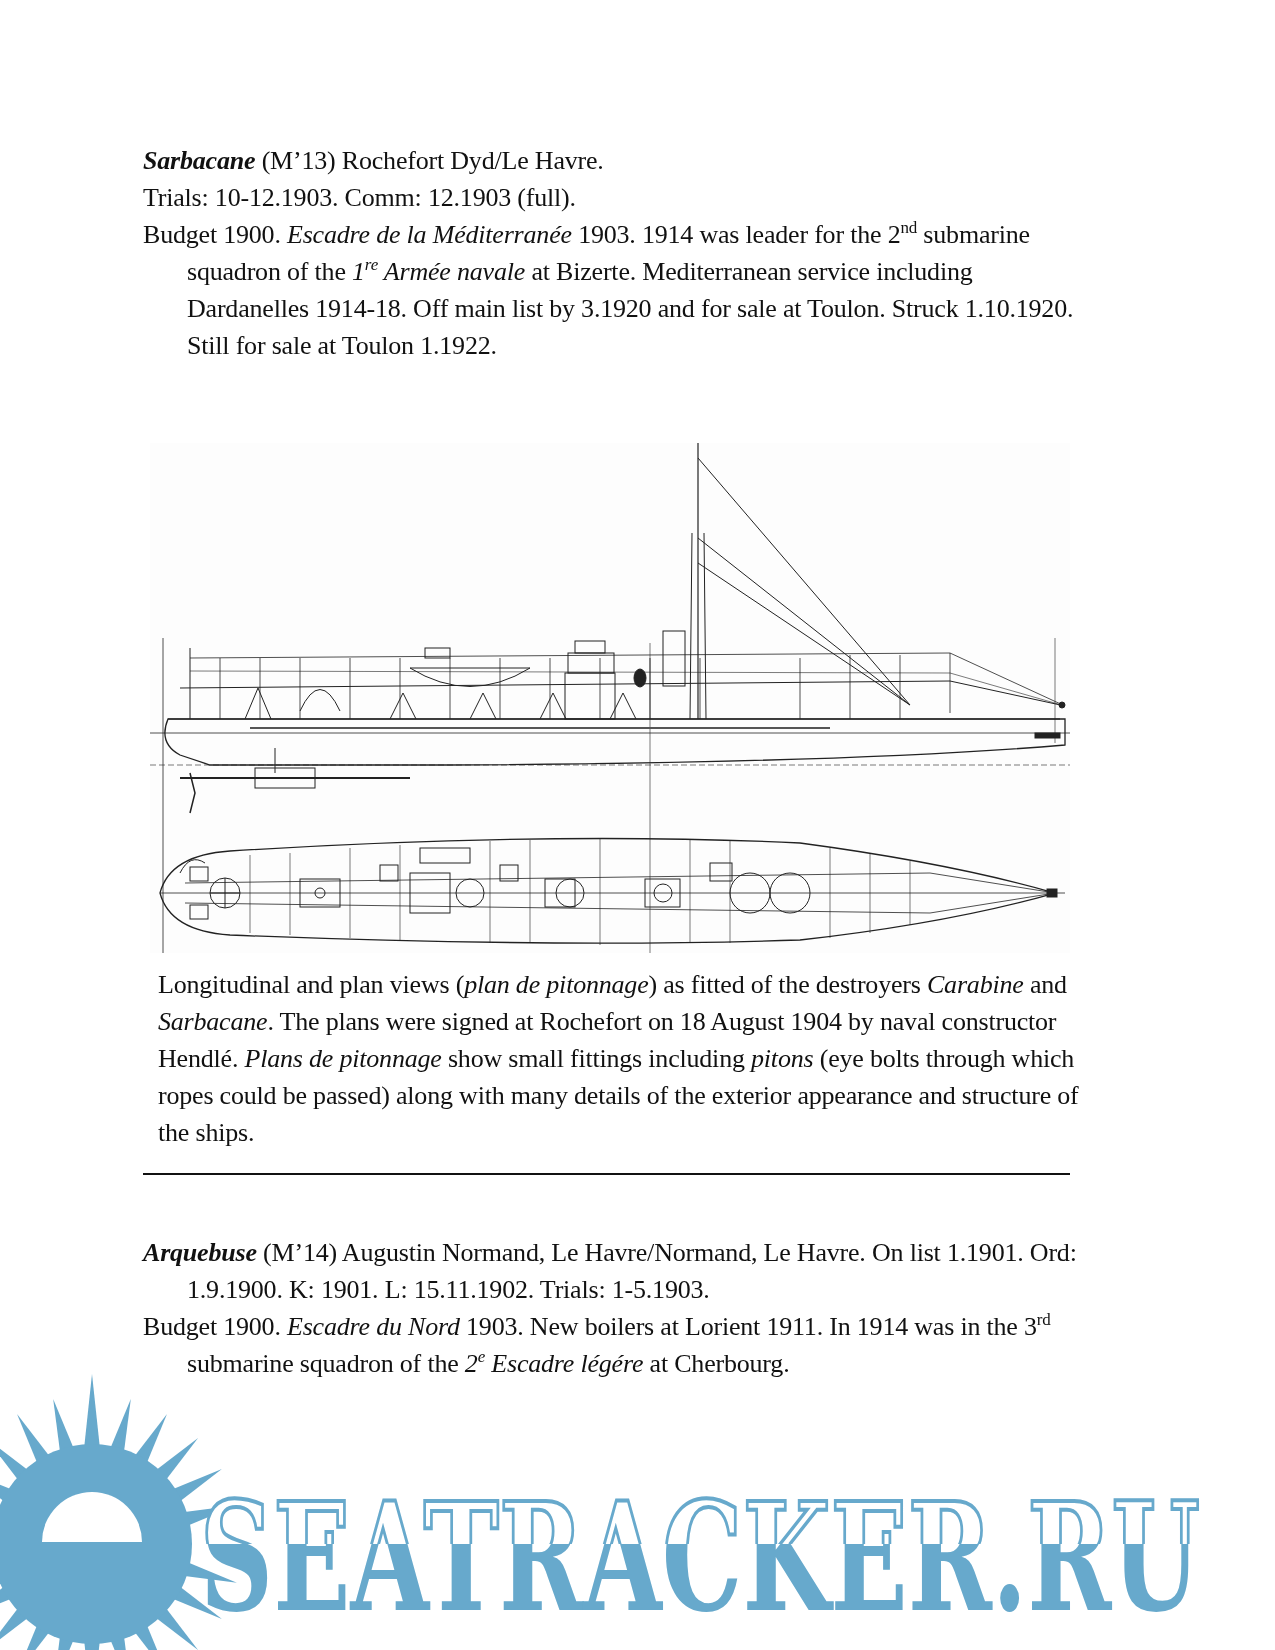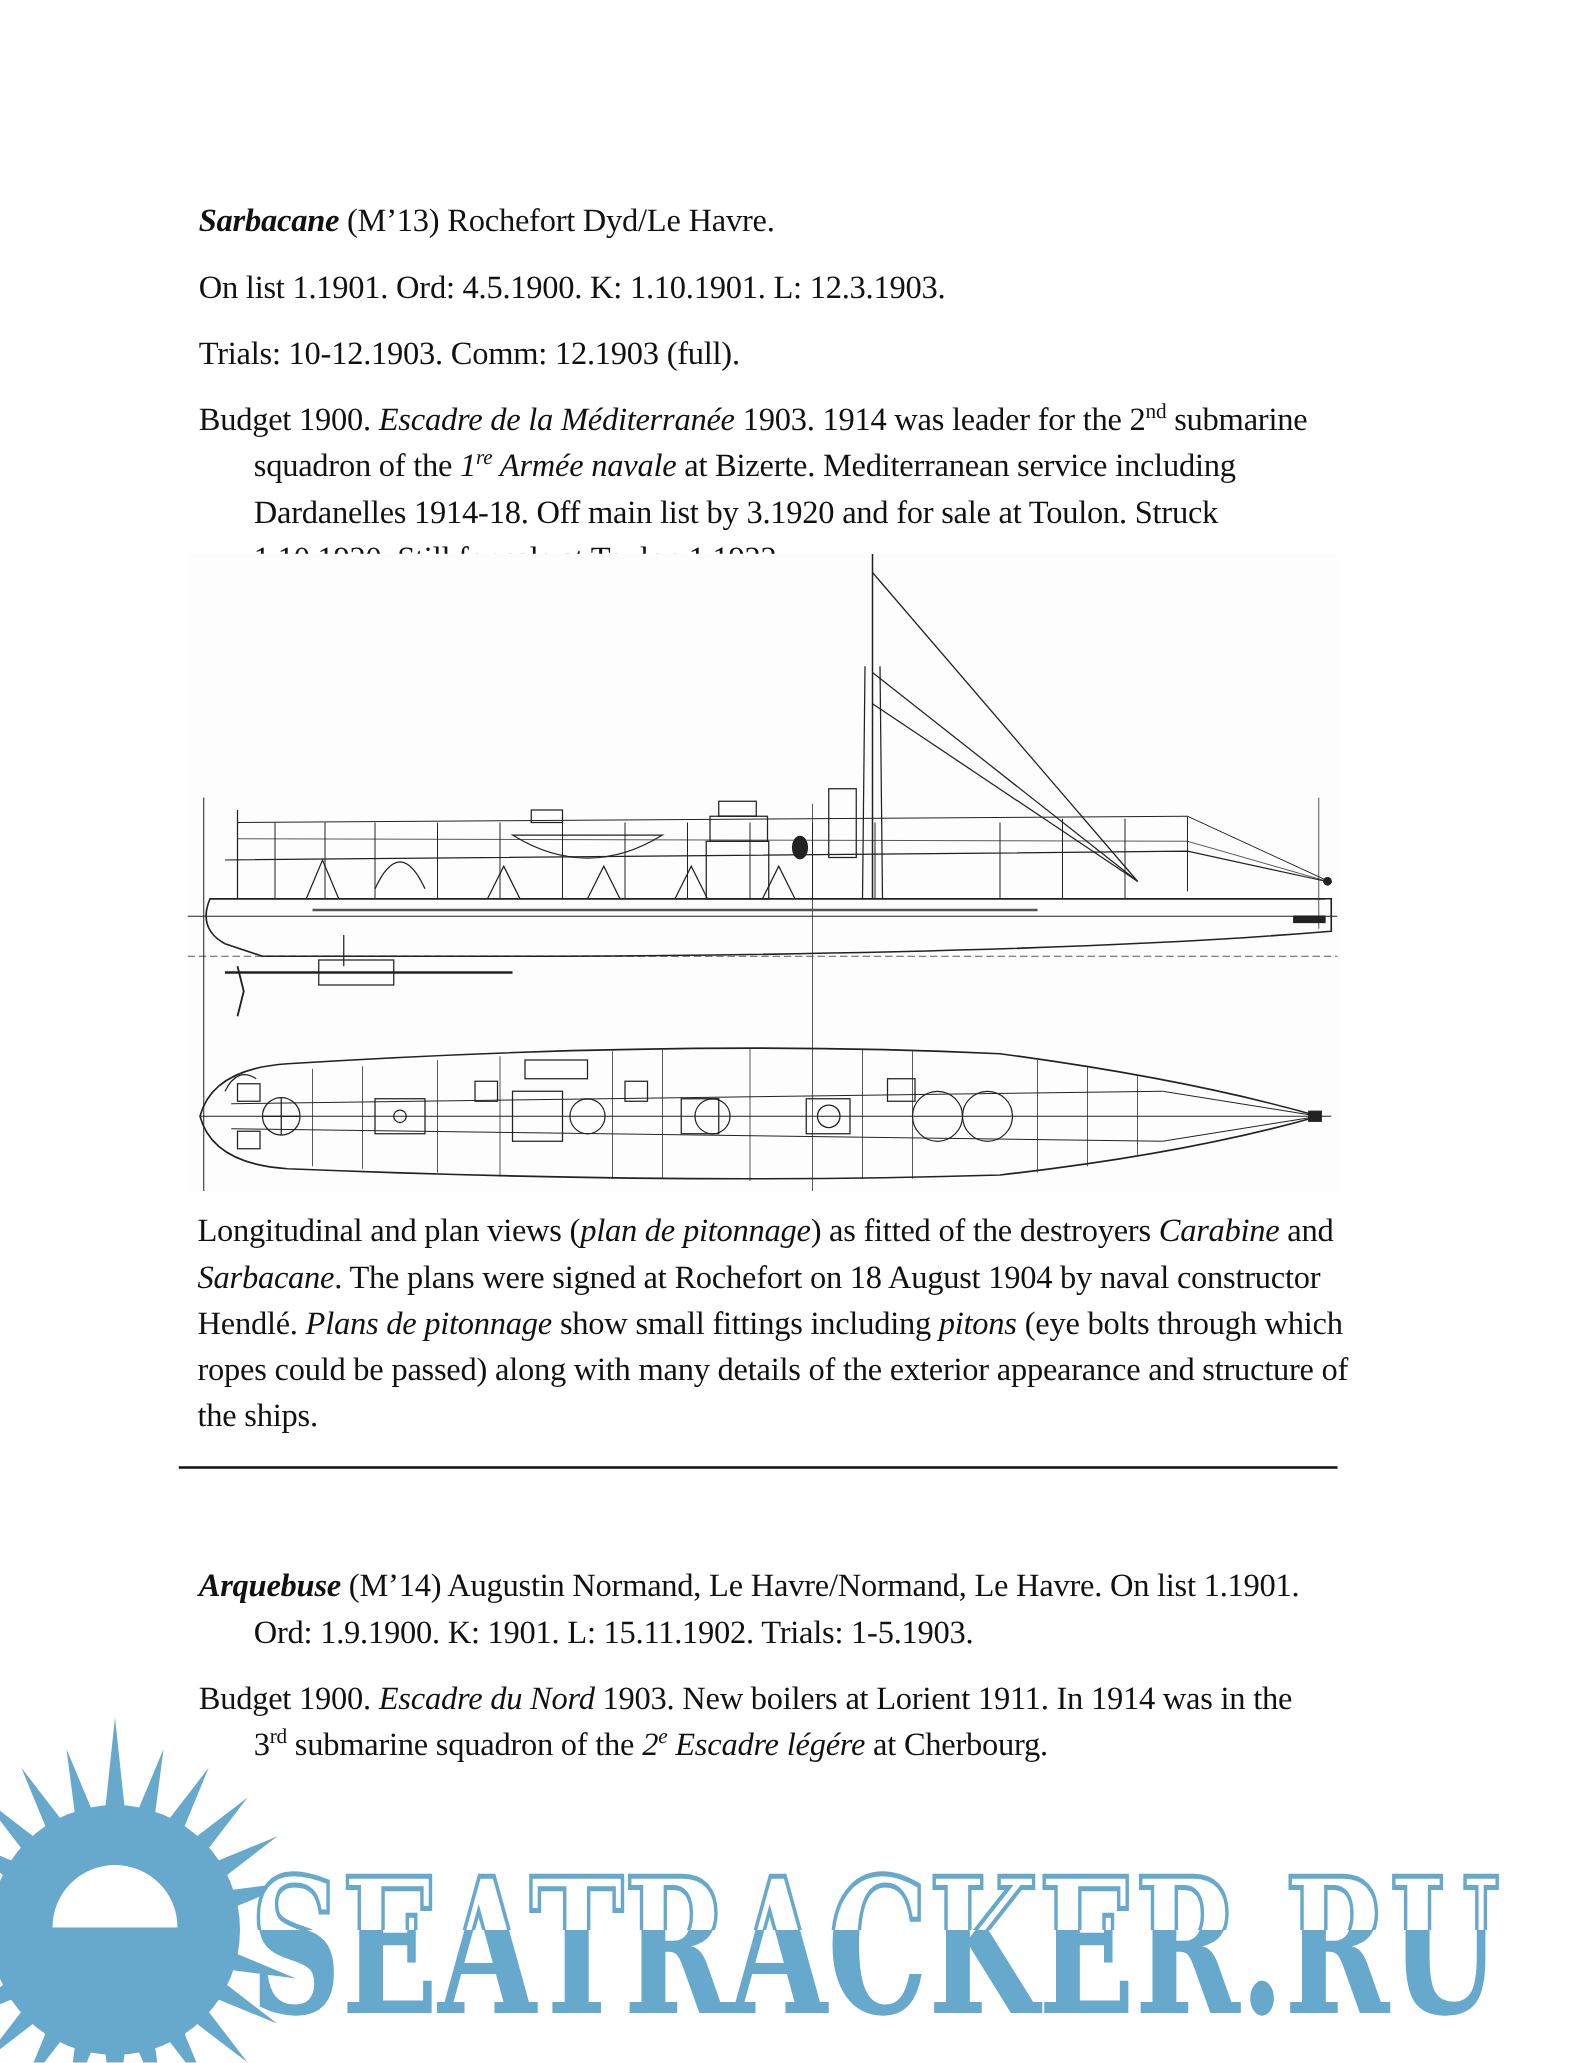--- a/index.html
+++ b/index.html
@@ -1,40 +1,39 @@
 <!DOCTYPE html>
 <html><head>
   <meta charset="utf-8">
   <style>
     html, body { margin: 0; padding: 0; background: #ffffff; }
     body { width: 1275px; height: 1650px; position: relative; overflow: hidden;
            font-family: "Liberation Serif", serif; color: #111; }
     .page { position: absolute; left: 0; top: 0; width: 1275px; height: 1650px; }
     .text { font-size: 26px; line-height: 37px; letter-spacing: -0.2px; }
     .entry { position: absolute; left: 143px; width: 935px; }
-    .entry p { margin: 16px; }
+    .entry p { margin: 0; }
     .hang { padding-left: 44px; text-indent: -44px; }
     sup { font-size: 17px; line-height: 0; vertical-align: 10px; }
     i { font-style: italic; }
     b i, .bi { font-weight: bold; font-style: italic; }
     .figure { position: absolute; left: 150px; top: 443px; width: 920px; height: 510px; background: #fdfdfd; }
     .figure svg { width: 100%; height: 100%; display: block; }
     .caption { position: absolute; left: 158px; top: 966px; width: 935px; }
     .rule { position: absolute; left: 143px; top: 1173px; width: 927px; height: 0; border-top: 2px solid #111; }
     .watermark { position: absolute; left: 0; top: 1370px; width: 1275px; height: 280px; }
     .watermark svg { width: 100%; height: 100%; display: block; }
   </style>
 </head>
 <body>
 
 <div class="page">
 
   <div class="entry text" style="top:142px;">
     <p><b><i>Sarbacane</i></b><span> (M’13) Rochefort Dyd/Le Havre.</span></p>
-    <p>On list 1.1901. Ord: 4.5.1900. K: 1.10.1901. L: 12.3.1903.</p>
     <p>Trials: 10-12.1903. Comm: 12.1903 (full).</p>
     <p class="hang"><span>Budget 1900. </span><i>Escadre de la Méditerranée</i><span> 1903. 1914 was leader for the 2</span><sup>nd</sup><span> submarine squadron of the </span><i><span>1</span><sup>re</sup><span> Armée navale</span></i><span> at Bizerte. Mediterranean service including Dardanelles 1914-18. Off main list by 3.1920 and for sale at Toulon. Struck 1.10.1920. Still for sale at Toulon 1.1922.</span></p>
   </div>
 
   <div class="figure">
     <svg viewBox="0 0 920 510" xmlns="http://www.w3.org/2000/svg">
       <g stroke="#222" fill="none" stroke-width="1">
 
         <line x1="13" y1="195" x2="13" y2="510" stroke-width="0.8"></line>
         <line x1="0" y1="290" x2="920" y2="290" stroke-width="0.8"></line>

